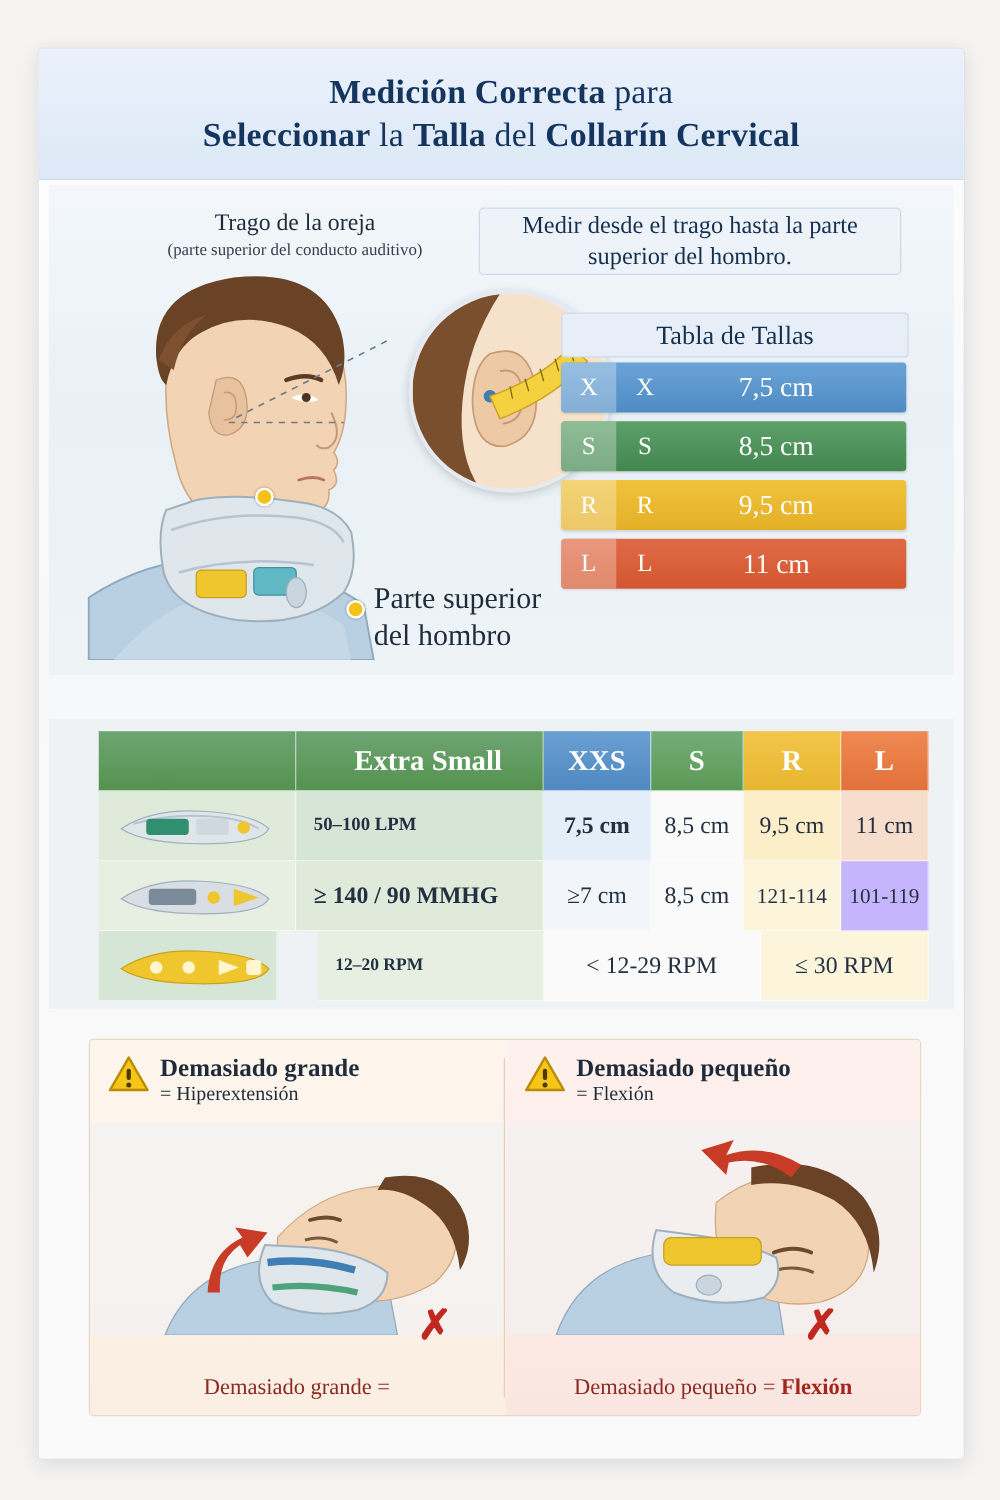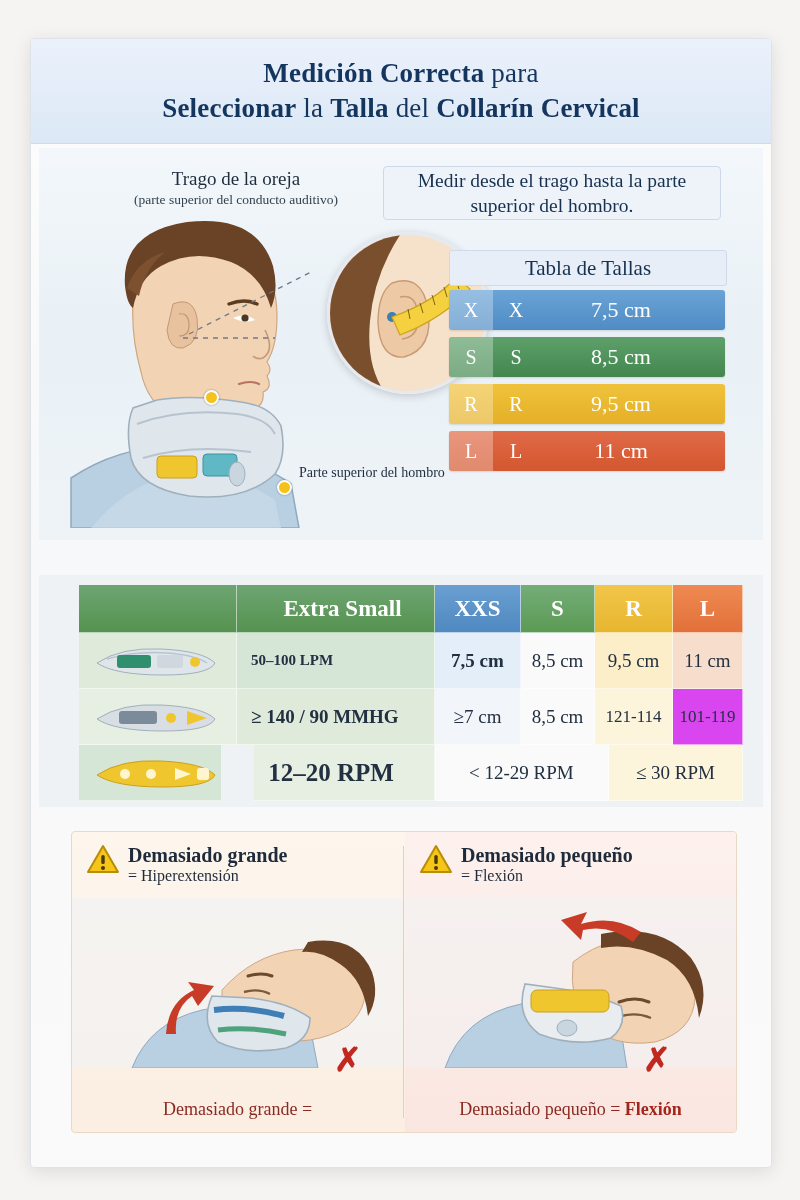--- a/index.html
+++ b/index.html
@@ -73,21 +73,21 @@
     width:46px;height:100%;display:flex;align-items:center;justify-content:center;
     font-size:20px;
   }
   .srow .v{flex:1;text-align:center;font-size:22px;padding-right:22px;}
   .sr-x{background:linear-gradient(180deg,#6aa3d6,#4f8cc4);}
   .sr-s{background:linear-gradient(180deg,#5da06a,#43874f);}
   .sr-r{background:linear-gradient(180deg,#f0c23c,#e4b027);}
   .sr-l{background:linear-gradient(180deg,#e06a47,#d3572f);}
 
   .lbl-hombro{
-    position:absolute;left:268px;top:320px;width:160px;color:#1e2c3c;font-size:14px;line-height:1.25;font-family:Liberation Serif, serif;
+    position:absolute;left:268px;top:320px;width:160px;color:#1e2c3c;font-size:24px;line-height:1.25;font-family:Liberation Serif, serif;
   }
   .dot{
     position:absolute;width:11px;height:11px;border-radius:50%;
     background:#f5c21b;border:2px solid #fff;box-shadow:0 0 2px rgba(0,0,0,.4);
   }
 
   
   .headart{position:absolute;left:30px;top:68px;width:300px;height:316px;}
   .zoom-circle{
     position:absolute;left:296px;top:88px;width:156px;height:156px;border-radius:50%;
@@ -118,21 +118,21 @@
   .hd-yellow{background:linear-gradient(180deg,#f2c64a,#e7b630);}
   .hd-orange{background:linear-gradient(180deg,#ef8a52,#e2703a);}
   .bg-g1{background:#dfeadb;}
   .bg-g2{background:#d6e6d6;}
   .bg-g3{background:#e6efe2;}
   .bg-b1{background:#e4eef8;}
   .bg-b2{background:#f2f6fb;}
   .bg-y1{background:#fbeec8;}
   .bg-y2{background:#fdf4dc;}
   .bg-o1{background:#f7ddcb;}
-  .bg-o2{background:#d946ef;}
+  .bg-o2{background:#c4b5fd;}
   .bg-w{background:#fafafa;}
   .collar-mini{width:130px;height:40px;margin-left:12px;border-radius:20px;}
 
   
   .bottom{
     position:absolute;left:40px;top:792px;width:664px;height:300px;
     background:linear-gradient(180deg,#fdf6ed 0%,#fbeee2 100%);
     border:1px solid #e9d9c4;border-radius:4px;overflow:hidden;
   }
   .bhalf{position:absolute;top:0;width:331px;height:300px;}
@@ -305,21 +305,21 @@
       <div class="mt-row">
         <div class="mt-cell mt-body bg-g2 c-img">
           <svg class="collar-mini" viewBox="0 0 130 40">
             <path d="M6 22 Q30 6 70 8 Q112 10 124 22 Q118 34 72 34 Q24 34 6 22 Z" fill="#f0c62f" stroke="#c9a01d"></path>
             <circle cx="34" cy="21" r="5" fill="#fff6d0"></circle>
             <circle cx="60" cy="21" r="5" fill="#fff6d0"></circle>
             <path d="M84 15 L100 21 L84 27 Z" fill="#fff6d0"></path>
             <rect x="106" y="15" width="12" height="12" rx="3" fill="#fff6d0"></rect>
           </svg>
         </div>
-        <div class="mt-cell mt-body bg-g3 c-desc" style="font-weight:bold;font-size:25px;margin-left:32px;">12–20 RPM</div>
+        <div class="mt-cell mt-body bg-g3 c-desc" style="font-weight:bold;font-size:14px;margin-left:32px;">12–20 RPM</div>
         <div class="mt-cell mt-body bg-w" style="width:192px;justify-content:center;">&lt; 12-29 RPM</div>
         <div class="mt-cell mt-body bg-y2" style="width:148px;justify-content:center;">≤ 30 RPM</div>
       </div>
 
     </div>
   </div>
 
   <div class="bottom">
     <div class="divider"></div>
 

